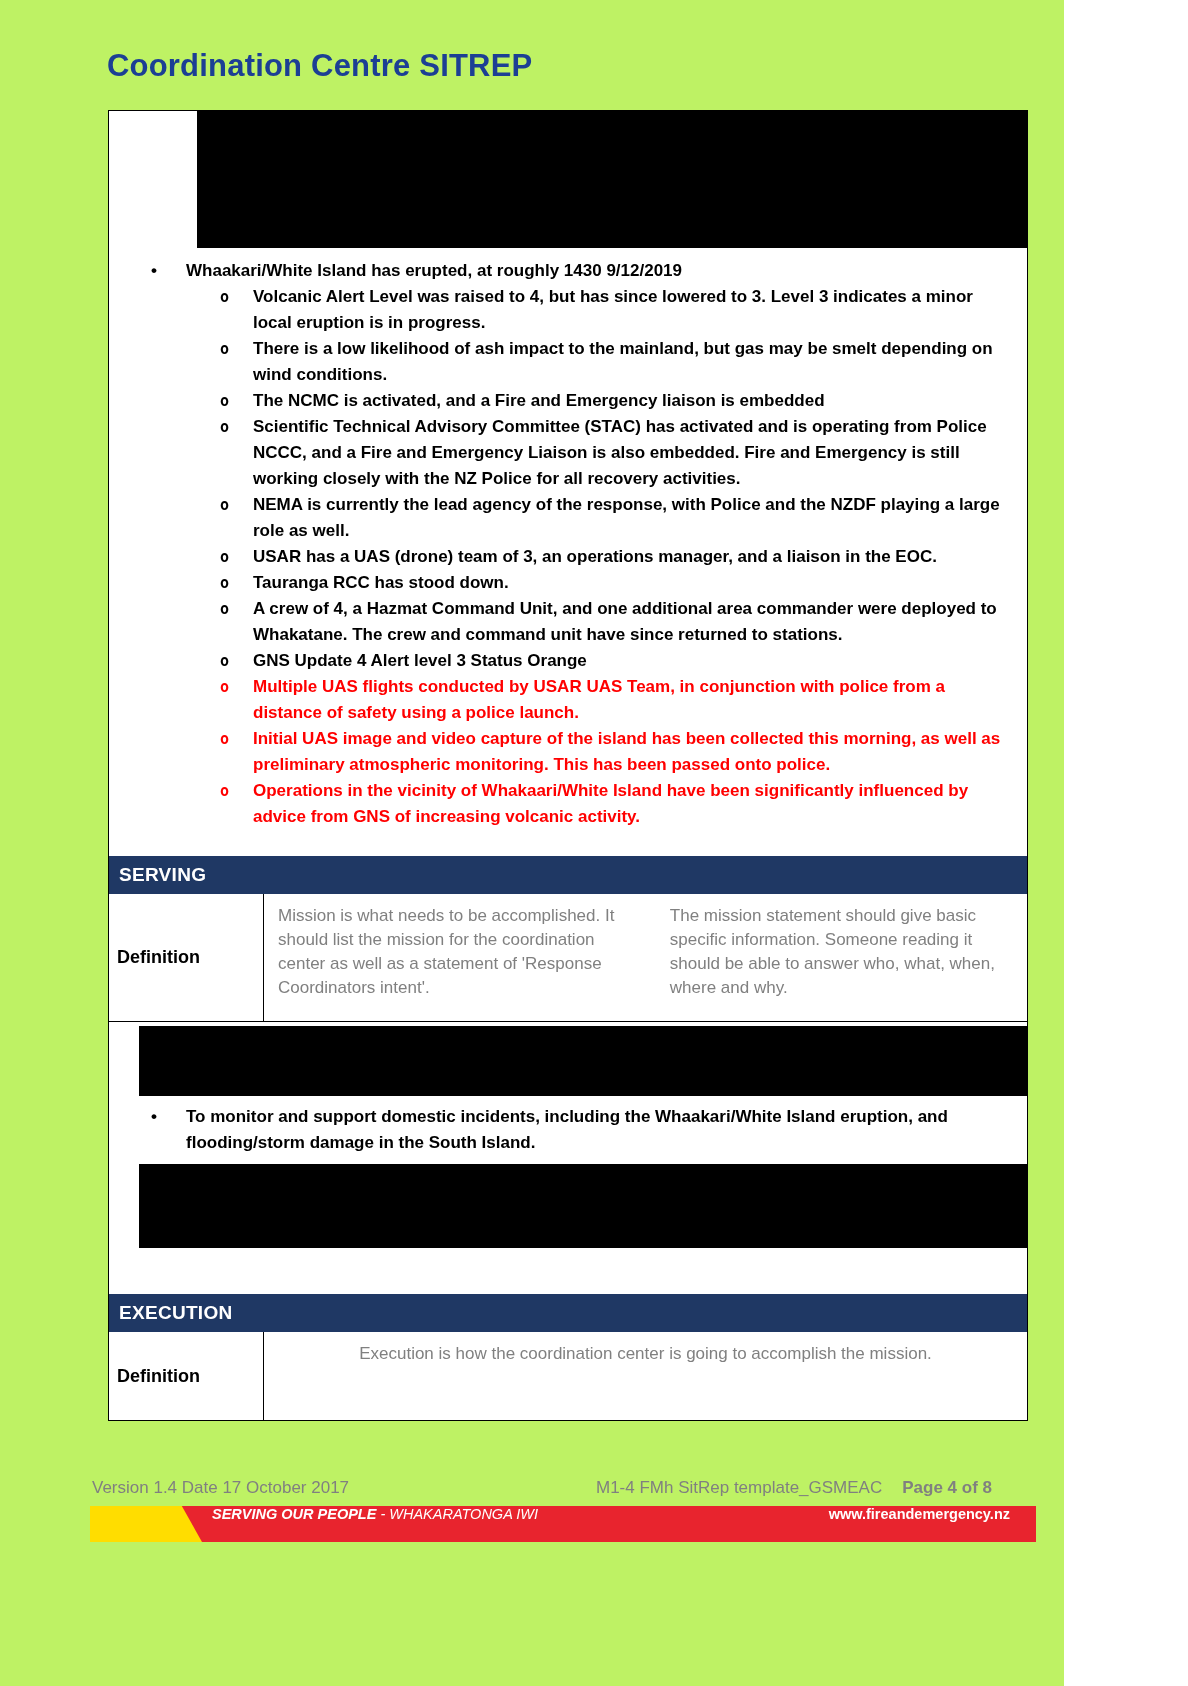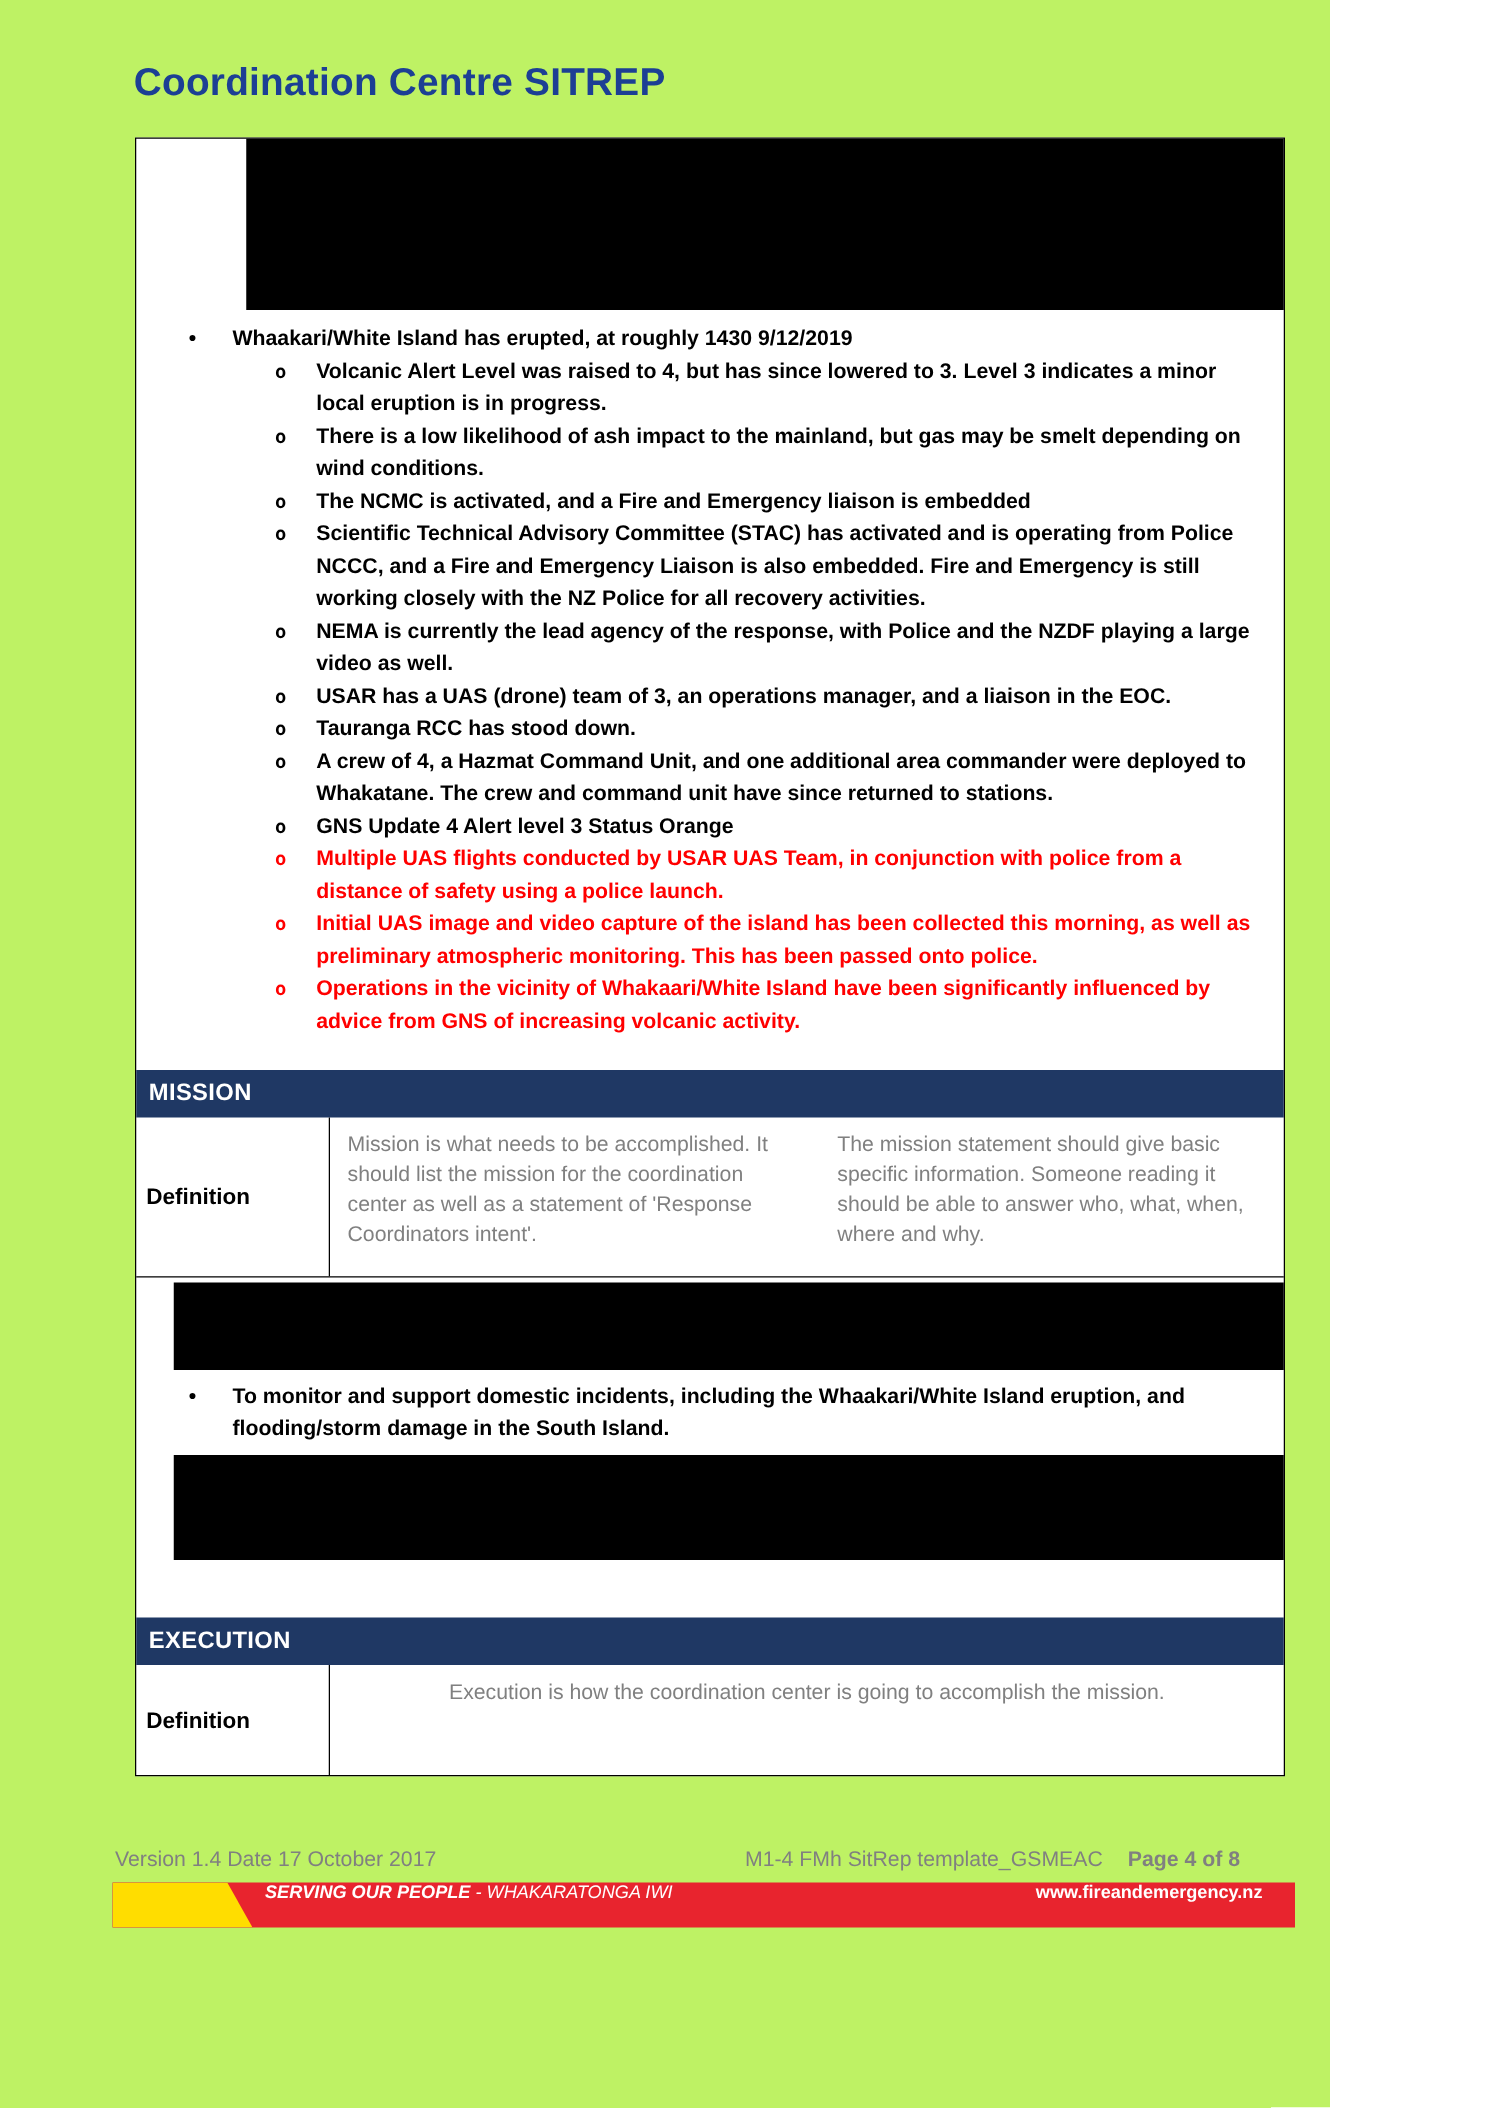--- a/index.html
+++ b/index.html
@@ -76,21 +76,21 @@
           <div class="sub-row">
             <span class="sub-marker">o</span>
             <span class="sub-text">The NCMC is activated, and a Fire and Emergency liaison is embedded</span>
           </div>
           <div class="sub-row">
             <span class="sub-marker">o</span>
             <span class="sub-text">Scientific Technical Advisory Committee (STAC) has activated and is operating from Police NCCC, and a Fire and Emergency Liaison is also embedded. Fire and Emergency is still working closely with the NZ Police for all recovery activities.</span>
           </div>
           <div class="sub-row">
             <span class="sub-marker">o</span>
-            <span class="sub-text">NEMA is currently the lead agency of the response, with Police and the NZDF playing a large video as well.</span>
+            <span class="sub-text">NEMA is currently the lead agency of the response, with Police and the NZDF playing a large role as well.</span>
           </div>
           <div class="sub-row">
             <span class="sub-marker">o</span>
             <span class="sub-text">USAR has a UAS (drone) team of 3, an operations manager, and a liaison in the EOC.</span>
           </div>
           <div class="sub-row">
             <span class="sub-marker">o</span>
             <span class="sub-text">Tauranga RCC has stood down.</span>
           </div>
           <div class="sub-row">
@@ -110,21 +110,21 @@
             <span class="sub-text">Initial UAS image and video capture of the island has been collected this morning, as well as preliminary atmospheric monitoring. This has been passed onto police.</span>
           </div>
           <div class="sub-row red">
             <span class="sub-marker">o</span>
             <span class="sub-text">Operations in the vicinity of Whakaari/White Island have been significantly influenced by advice from GNS of increasing volcanic activity.</span>
           </div>
         </div>
       </div>
     </div>
 
-    <div class="section-bar">MISSION</div>
+    <div class="section-bar">SERVING</div>
 
     <div class="def-row">
       <div class="def-label">Definition</div>
       <div class="def-text">
         <p>Mission is what needs to be accomplished. It should list the mission for the coordination center as well as a statement of 'Response Coordinators intent'.</p>
         <p>The mission statement should give basic specific information. Someone reading it should be able to answer who, what, when, where and why.</p>
       </div>
     </div>
 
     <div class="mission-content">

